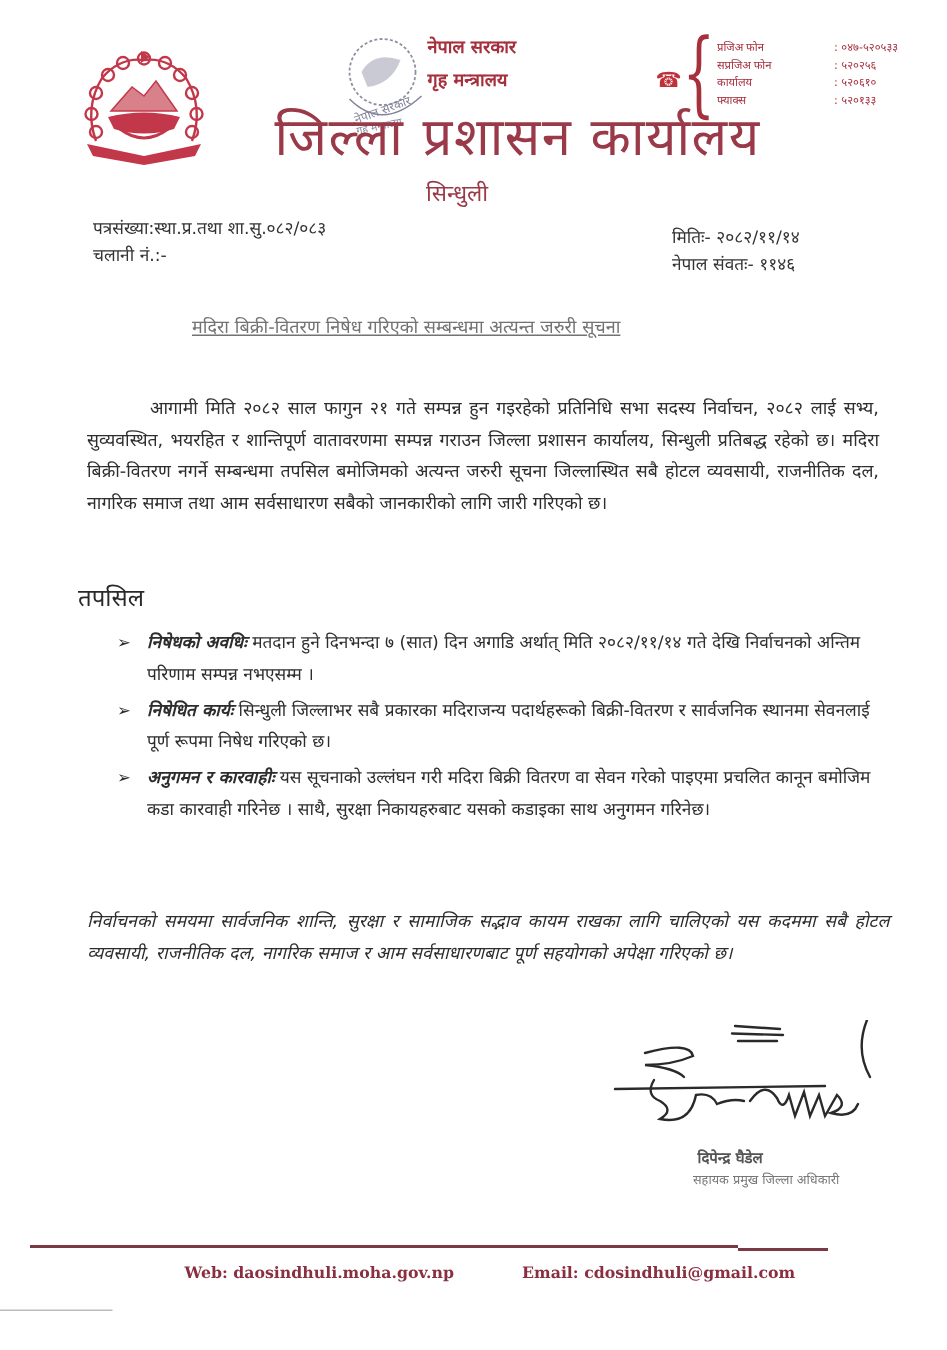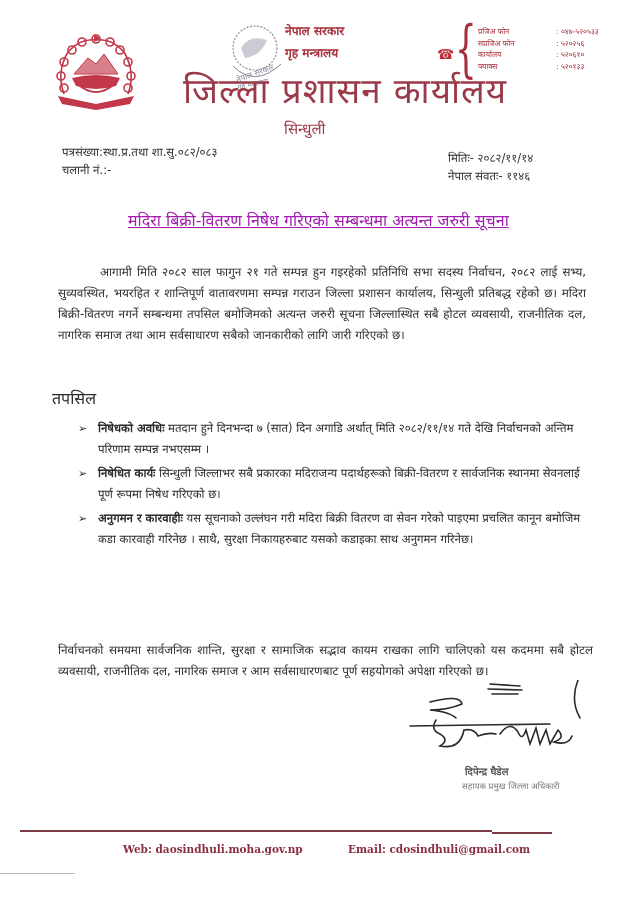--- a/index.html
+++ b/index.html
@@ -25,32 +25,32 @@
     .contact-label { width: 78px; font-family: Liberation Serif, serif; }
     .contact-val { width: 80px; }
 
     
     .meta { font-size: 11.5px; color: #333; white-space: nowrap; }
     .ref-no { left: 62px; top: 144px; }
     .chalani { left: 62px; top: 162px; }
     .date { left: 448px; top: 150px; }
     .samvat { left: 448px; top: 168px; }
 
-    .subject { left: 128px; top: 209px; font-size: 16px; text-decoration: underline; white-space: nowrap; color: #a21caf; }
+    .subject { left: 128px; top: 209px; font-size: 12px; text-decoration: underline; white-space: nowrap; color: #737373; }
 
     .body-text { font-size: 11.8px; line-height: 21px; color: #2d2d2d; text-align: justify; }
     .para1 { left: 58px; top: 262px; width: 528px; text-indent: 42px; }
     .tapsil { left: 52px; top: 387px; font-size: 16px; }
 
     .list { left: 78px; top: 418px; width: 510px; }
     .list-item { display: flex; font-size: 11.5px; line-height: 21px; margin-bottom: 3px; color: #2d2d2d; }
     .bullet { width: 20px; flex: none; font-size: 11px; }
-    .item-body b { font-weight: bold; }
+    .item-body b { font-weight: bold; font-style: italic; }
 
-    .para2 { left: 58px; top: 640px; width: 535px; }
+    .para2 { left: 58px; top: 604px; width: 535px; font-style: italic; }
 
     
     .sig { left: 400px; top: 680px; width: 220px; height: 80px; }
     .signer-name { left: 465px; top: 764px; font-size: 10px; font-weight: bold; color: #555; }
     .signer-title { left: 462px; top: 780px; font-size: 8.5px; color: #777; text-align: right; }
 
     
     .footer-rule { left: 20px; top: 830px; width: 472px; height: 2px; background: #7a3a44; }
     .footer-rule2 { left: 492px; top: 832px; width: 60px; height: 2px; background: #7a3a44; }
     .footer-web { left: 95px; top: 843px; font-size: 10.5px; font-weight: bold; font-family: "DejaVu Serif", serif; color: #8a2f40; margin-left: 28px; }

